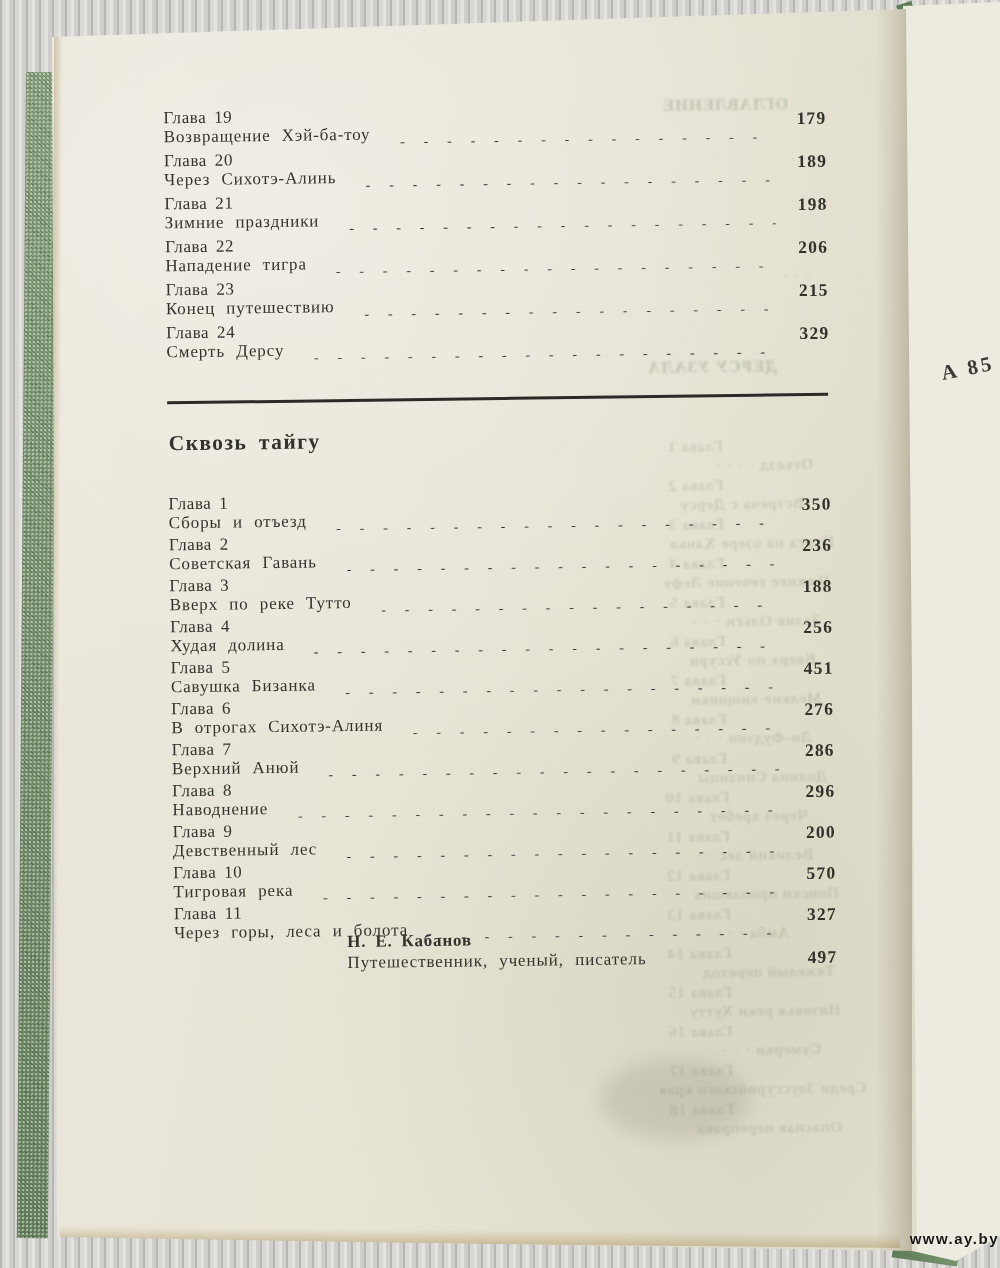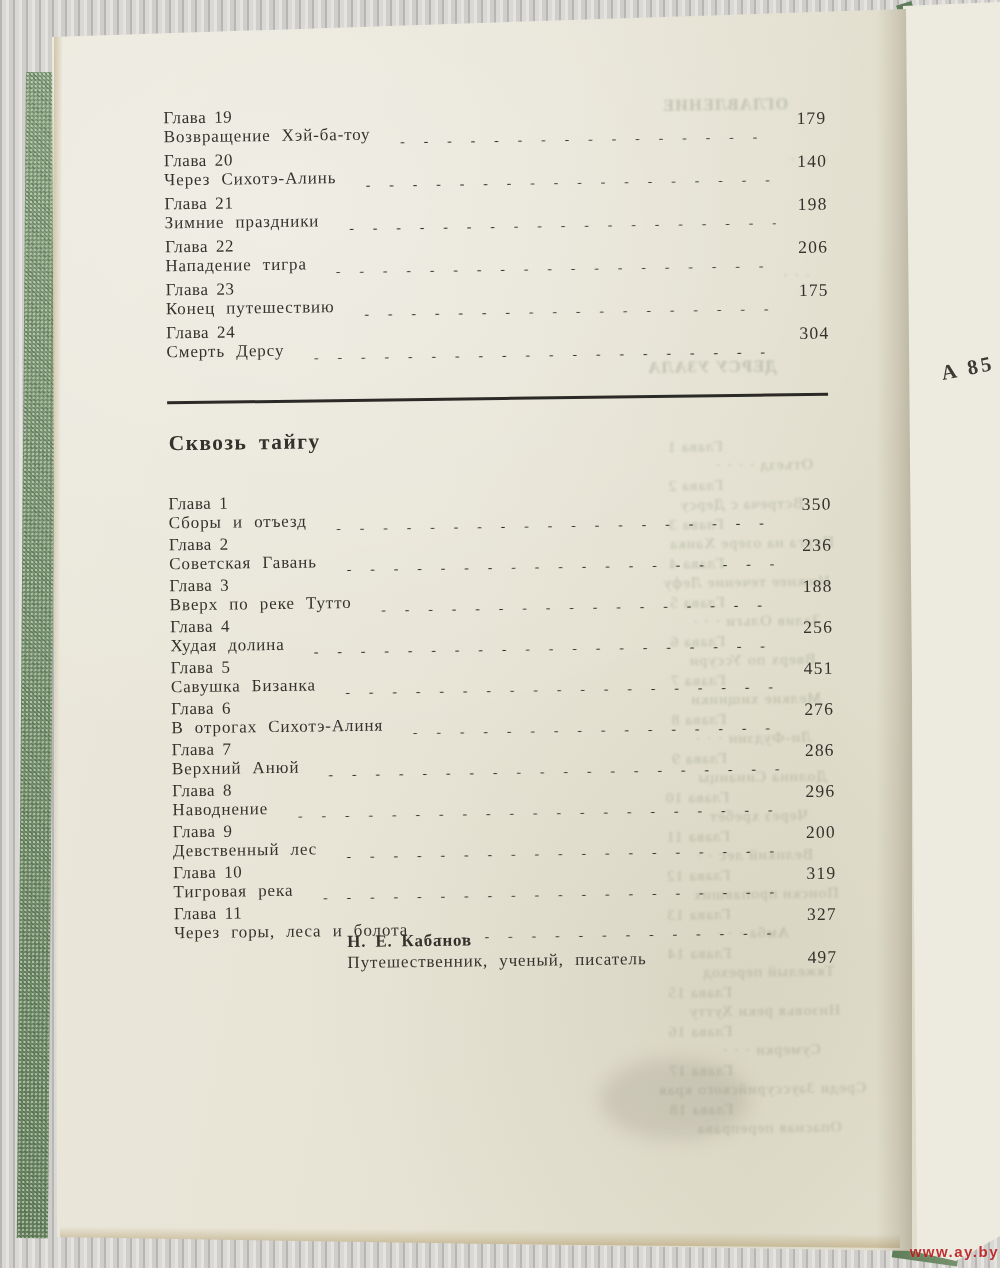--- a/index.html
+++ b/index.html
@@ -70,38 +70,38 @@
   
   .content{position:absolute;inset:0;transform:rotate(-.75deg);transform-origin:500px 620px;
     color:#34322c;}
   .toc-entry{position:absolute;left:170px;width:663px;height:40px;}
   .chapter-label{font-size:17px;letter-spacing:.6px;word-spacing:3px;line-height:19px;white-space:nowrap;}
   .title-row{display:flex;align-items:flex-end;height:19px;line-height:19px;}
   .chapter-title{font-size:17px;letter-spacing:.9px;word-spacing:6px;white-space:nowrap;}
   .dot-leader{flex:1;height:19px;margin-left:14px;margin-right:52px;
     background-image:radial-gradient(circle,#2e2d29 1.7px,rgba(0,0,0,0) 2px);
     background-size:23.5px 19px;background-position:6px 10px;background-repeat:repeat-x;}
-  .page-number{position:absolute;right:0;top:8px;font-weight:normal;font-size:17.5px;letter-spacing:1.2px;}
+  .page-number{position:absolute;right:0;top:8px;font-weight:bold;font-size:17.5px;letter-spacing:1.2px;}
   .divider{position:absolute;left:170px;top:397px;width:661px;height:2.5px;background:#2b2a26;}
   .section-heading{position:absolute;left:171px;top:427px;font-weight:bold;font-size:21.5px;
     letter-spacing:1.4px;word-spacing:5px;}
   .afterword{position:absolute;left:343px;top:929px;width:490px;}
   .afterword .author{font-weight:bold;font-size:17px;letter-spacing:.8px;word-spacing:4px;line-height:21px;}
   .afterword .title-row{height:21px;line-height:21px;}
   .afterword .dot-leader{background-size:26px 21px;background-position:8px 11px;margin-right:46px;}
   .afterword .page-number{top:22px;}
   
   .ghost{position:absolute;left:545px;top:88px;width:330px;height:1110px;
     transform:scaleX(-1);filter:blur(1.3px);opacity:.32;color:#6f7c62;
     font-size:15.5px;letter-spacing:1.1px;pointer-events:none;}
   .ghost-line{position:absolute;white-space:nowrap;}
   .ghost-line.bold{font-weight:bold;font-size:16.5px;}
   
-  .watermark{position:absolute;right:1px;bottom:8px;font-family:"Liberation Sans","DejaVu Sans",sans-serif;
-    font-size:15px;font-weight:bold;letter-spacing:1.5px;color:#b91c1c;opacity:.9;
+  .watermark{position:absolute;right:1px;bottom:21px;font-family:"Liberation Sans","DejaVu Sans",sans-serif;
+    font-size:15px;font-weight:bold;letter-spacing:1.5px;color:#000000;opacity:.9;
     text-shadow:0 0 2px rgba(255,255,255,.4);}
 </style>
 </head>
 <body>
 
 <div class="cover-left"></div>
 <div class="cover-corner-tr"></div>
 <div class="cover-sliver-br"></div>
 
 <div class="next-page">
@@ -167,21 +167,21 @@
     </div>
     <span class="page-number">179</span>
   </div>
 
   <div class="toc-entry" style="top: 147px;">
     <div class="chapter-label">Глава 20</div>
     <div class="title-row">
       <span class="chapter-title">Через Сихотэ-Алинь</span>
       <span class="dot-leader"></span>
     </div>
-    <span class="page-number">140</span>
+    <span class="page-number">189</span>
   </div>
 
   <div class="toc-entry" style="top: 190px;">
     <div class="chapter-label">Глава 21</div>
     <div class="title-row">
       <span class="chapter-title">Зимние праздники</span>
       <span class="dot-leader"></span>
     </div>
     <span class="page-number">198</span>
   </div>
@@ -194,30 +194,30 @@
     </div>
     <span class="page-number">206</span>
   </div>
 
   <div class="toc-entry" style="top: 276px;">
     <div class="chapter-label">Глава 23</div>
     <div class="title-row">
       <span class="chapter-title">Конец путешествию</span>
       <span class="dot-leader"></span>
     </div>
-    <span class="page-number">175</span>
+    <span class="page-number">215</span>
   </div>
 
   <div class="toc-entry" style="top: 319px;">
     <div class="chapter-label">Глава 24</div>
     <div class="title-row">
       <span class="chapter-title">Смерть Дерсу</span>
       <span class="dot-leader"></span>
     </div>
-    <span class="page-number">304</span>
+    <span class="page-number">329</span>
   </div>
 </div>
 
     <div class="divider"></div>
     <div class="section-heading">Сквозь тайгу</div>
 
     <div id="toc-part2">
   <div class="toc-entry" style="top: 490px;">
     <div class="chapter-label">Глава 1</div>
     <div class="title-row">
@@ -298,21 +298,21 @@
     </div>
     <span class="page-number">200</span>
   </div>
 
   <div class="toc-entry" style="top: 859px;">
     <div class="chapter-label">Глава 10</div>
     <div class="title-row">
       <span class="chapter-title">Тигровая река</span>
       <span class="dot-leader"></span>
     </div>
-    <span class="page-number">319</span>
+    <span class="page-number">570</span>
   </div>
 
   <div class="toc-entry" style="top: 900px;">
     <div class="chapter-label">Глава 11</div>
     <div class="title-row">
       <span class="chapter-title">Через горы, леса и болота</span>
       <span class="dot-leader"></span>
     </div>
     <span class="page-number">327</span>
   </div>

